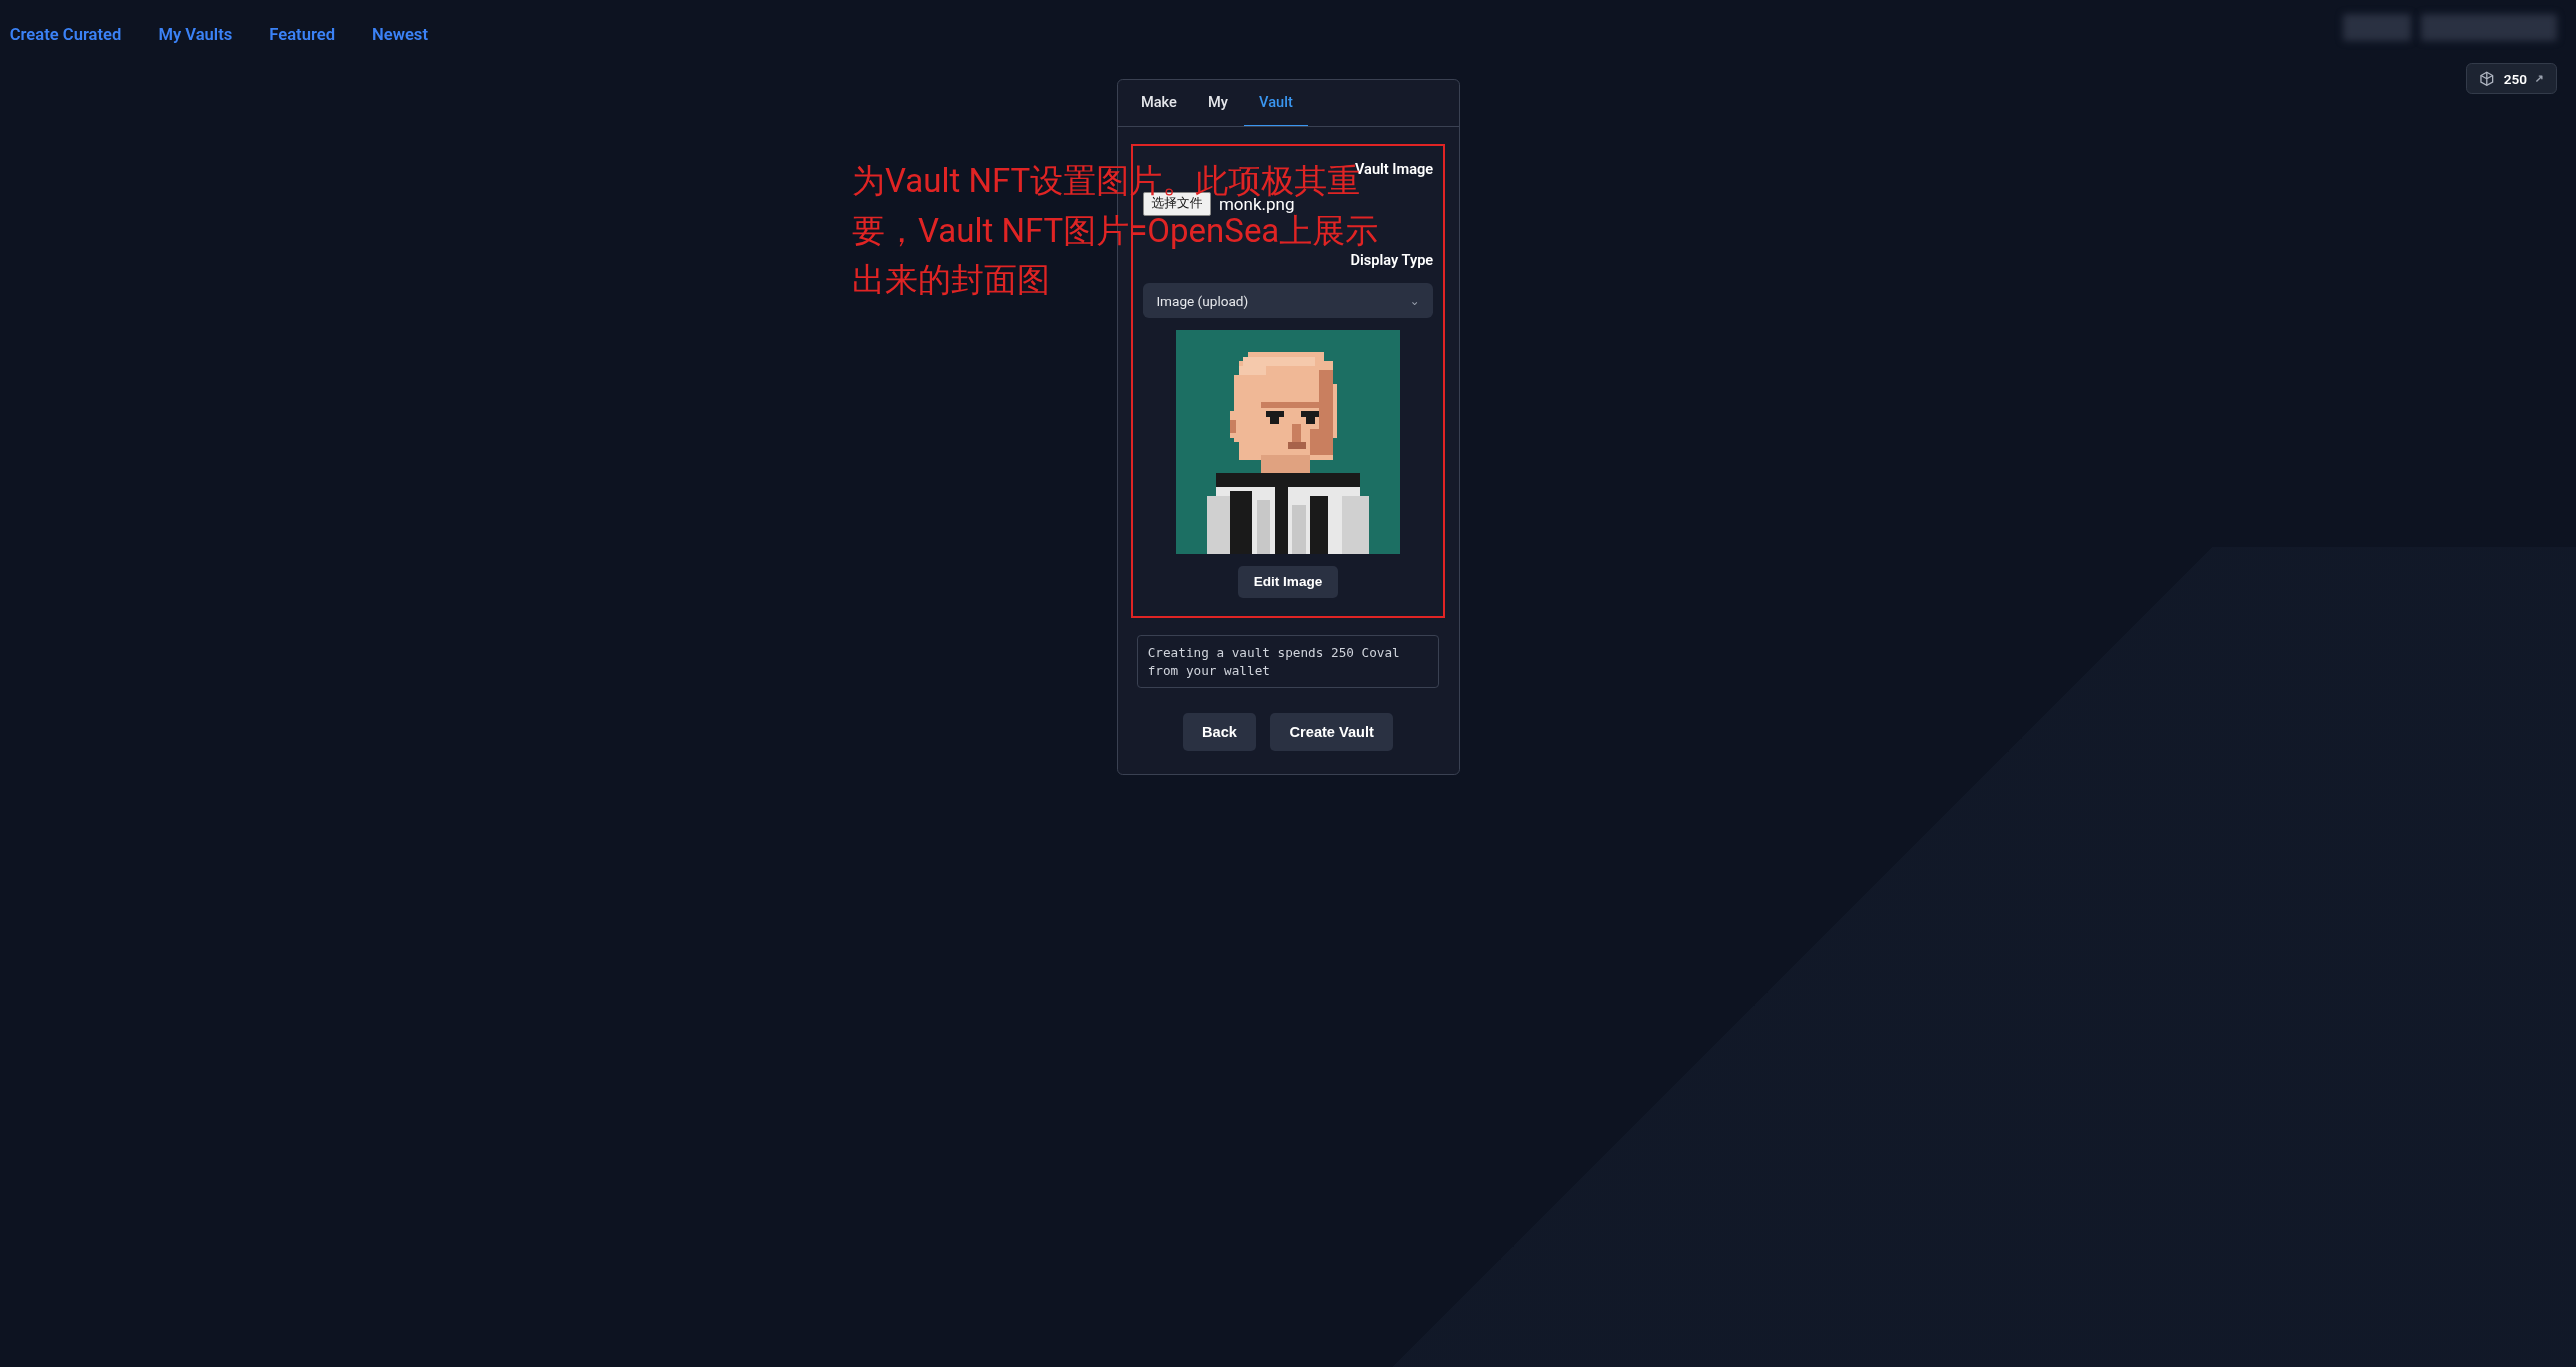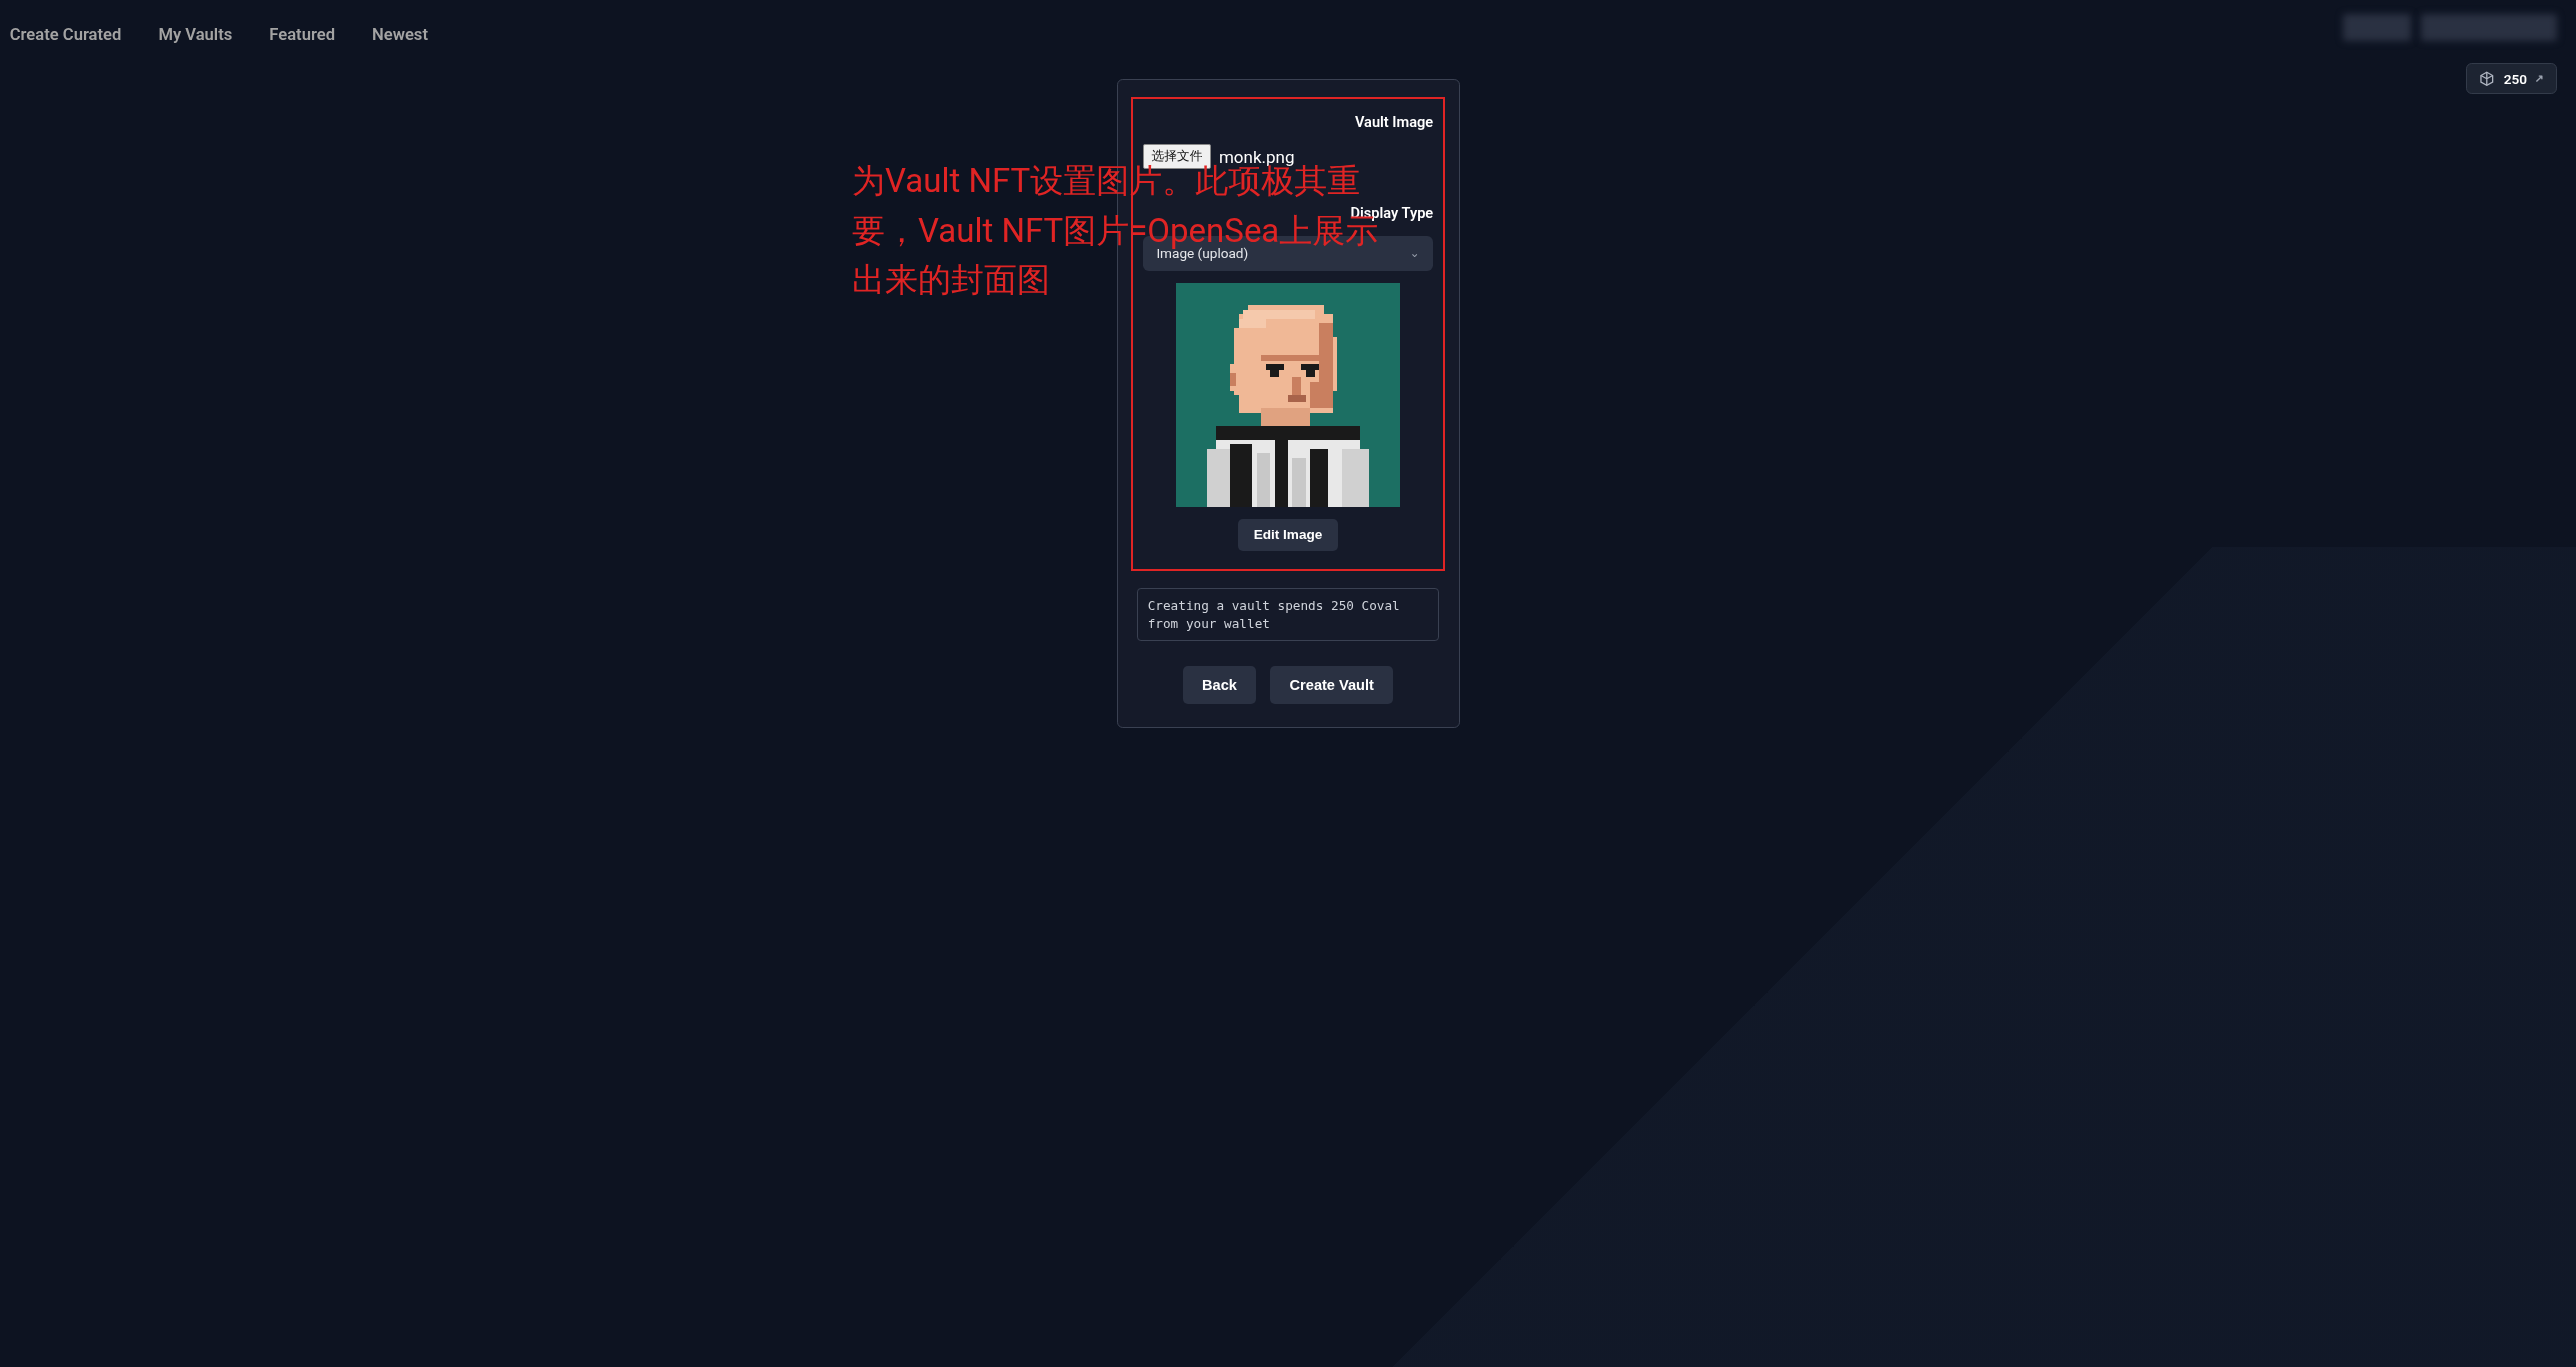--- a/index.html
+++ b/index.html
@@ -26,21 +26,21 @@
       pointer-events: none;
     }
     .top-nav {
       display: flex;
       gap: 37px;
       padding: 25px 9.7px;
       font-weight: 600;
       font-size: 16.6px;
     }
     .top-nav-item {
-      color: #a3a3a3;
+      color: #3b82f6;
       cursor: pointer;
     }
     .top-right {
       position: absolute;
       top: 13.6px;
       right: 19.5px;
       display: flex;
       gap: 9.7px;
     }
     .blur-box {
@@ -234,20 +234,25 @@
     <svg width="15.6" height="15.6" viewBox="0 0 24 24" fill="none" stroke="#b0b6c2" stroke-width="2">
       <path d="M12 2 L21 7 L21 17 L12 22 L3 17 L3 7 Z"></path>
       <path d="M12 2 L12 12 M3 7 L12 12 M21 7 L12 12 M12 12 L12 22"></path>
     </svg>
   </span>
   <span>250</span>
   <span class="ext-icon">↗</span>
 </div>
 
 <div class="panel">
+  <div class="tabs">
+    <div class="tab">Make</div>
+    <div class="tab">My</div>
+    <div class="tab active">Vault</div>
+  </div>
 
   <div class="highlight-box">
     <div class="section-label">Vault Image</div>
     <div class="file-row">
       <button class="file-btn">选择文件</button>
       <span class="file-name">monk.png</span>
     </div>
 
     <div class="section-label">Display Type</div>
     <div class="select-wrap">

